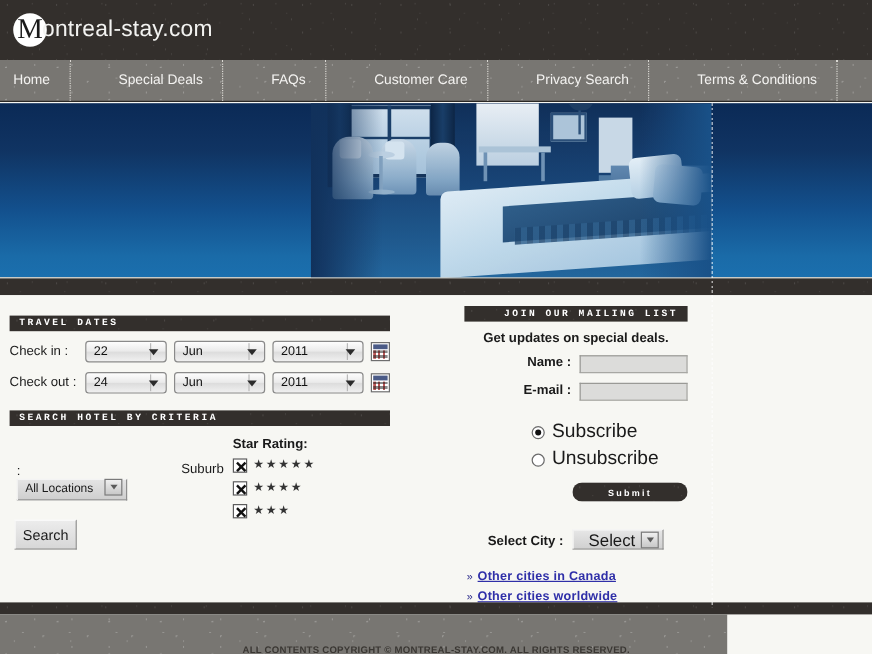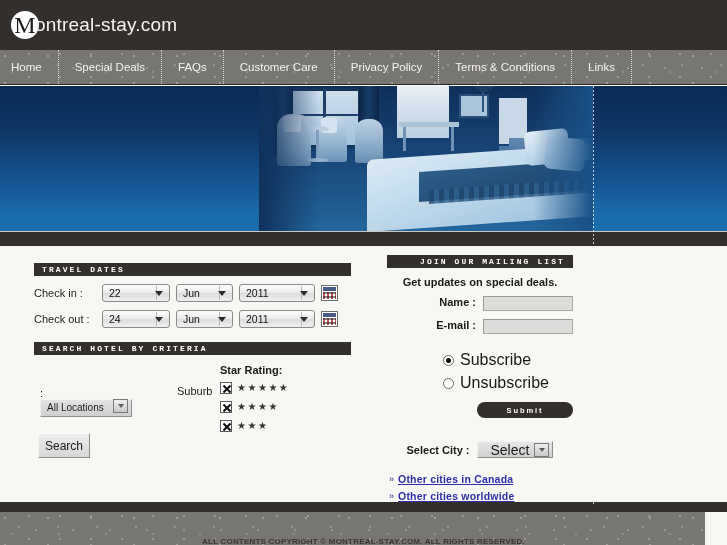--- a/index.html
+++ b/index.html
@@ -31,20 +31,21 @@
   }
   .speckle-gray {
     background-color: #787672;
     background-image:
       radial-gradient(circle at 5px 6px, rgba(255,255,255,.30) .7px, transparent .8px),
       radial-gradient(circle at 19px 15px, rgba(255,255,255,.22) .7px, transparent .8px),
       radial-gradient(circle at 29px 4px, rgba(255,255,255,.26) .7px, transparent .8px),
       radial-gradient(circle at 12px 22px, rgba(255,255,255,.18) .7px, transparent .8px),
       radial-gradient(circle at 36px 18px, rgba(255,255,255,.24) .7px, transparent .8px);
     background-size: 43px 27px, 39px 31px, 31px 23px, 47px 33px, 37px 29px;
+    gap: 24px;
   }
 
   
   .site-header {
     position: absolute; left: 0; top: 0;
     width: 727px; height: 50px;
   }
   .logo {
     position: absolute; left: 11px; top: 11px;
     display: flex; align-items: center;
@@ -197,21 +198,21 @@
     color: #ffffff;
     font-family: Liberation Mono, monospace;
     font-size: 8px;
     font-weight: bold;
     letter-spacing: 2.1px;
     text-transform: uppercase;
   }
   .section-bar.right { justify-content: flex-end; }
 
   
-  .col-left  { position: absolute; left: 34px; top: 17px; width: 317px; }
+  .col-left  { position: absolute; left: 8px; top: 17px; width: 317px; }
   .col-right { position: absolute; left: 387px; top: 9px; width: 186px; }
 
   .form-row {
     display: flex; align-items: center;
     margin-top: 8px;
     font-size: 11px; color: #222;
   }
   .form-label { width: 68px; font-size: 11px; color: #1d1d1d; }
 
   select.dd {
@@ -238,21 +239,21 @@
     content: ""; width: 0; height: 0;
     border-left: 4.5px solid transparent;
     border-right: 4.5px solid transparent;
     border-top: 5px solid #2b2b2b;
   }
   .dd-sep {
     position: absolute; right: 19px; top: 2px;
     width: 1px; height: 14px; background: #b9b9b9; pointer-events: none;
   }
   .dd-day   { width: 68px; }
-  .dd-month { width: 57px; }
+  .dd-month { width: 76px; }
   .dd-year  { width: 76px; }
 
   .cal-btn {
     width: 17px; height: 16px;
     border: 1px solid #6e6e6e;
     background: #ffffff;
     display: inline-block; position: relative;
     cursor: pointer;
     padding: 0;
   }
@@ -423,21 +424,21 @@
     cursor: pointer;
   }
 
   
   .footer-rule {
     position: absolute; left: 0; top: 502px;
     width: 727px; height: 10px;
   }
   .site-footer {
     position: absolute; left: 0; top: 512px;
-    width: 705px; height: 33px;
+    width: 606px; height: 33px;
   }
   .footer-text {
     position: absolute; left: 0; top: 25px;
     width: 727px;
     text-align: center;
     color: #3a3733;
     font-size: 8px; font-weight: bold;
     letter-spacing: .2px;
     white-space: nowrap;
   }
@@ -452,21 +453,21 @@
       <div class="logo-mark">M</div>
       <div class="logo-text">ontreal-stay.com</div>
     </div>
   </div>
 
   <div class="main-nav speckle-gray">
     <a class="nav-item">Home</a>
     <a class="nav-item">Special Deals</a>
     <a class="nav-item">FAQs</a>
     <a class="nav-item">Customer Care</a>
-    <a class="nav-item">Privacy Policy</a>
+    <a class="nav-item">Privacy Search</a>
     <a class="nav-item">Terms &amp; Conditions</a>
     <a class="nav-item">Links</a>
     <div class="nav-item nav-filler"></div>
   </div>
 
   <div class="hero">
     <div class="hero-photo">
       <div class="hp hp-wall"></div>
       <div class="hp hp-window"></div>
       <div class="hp hp-winbar1"></div>

